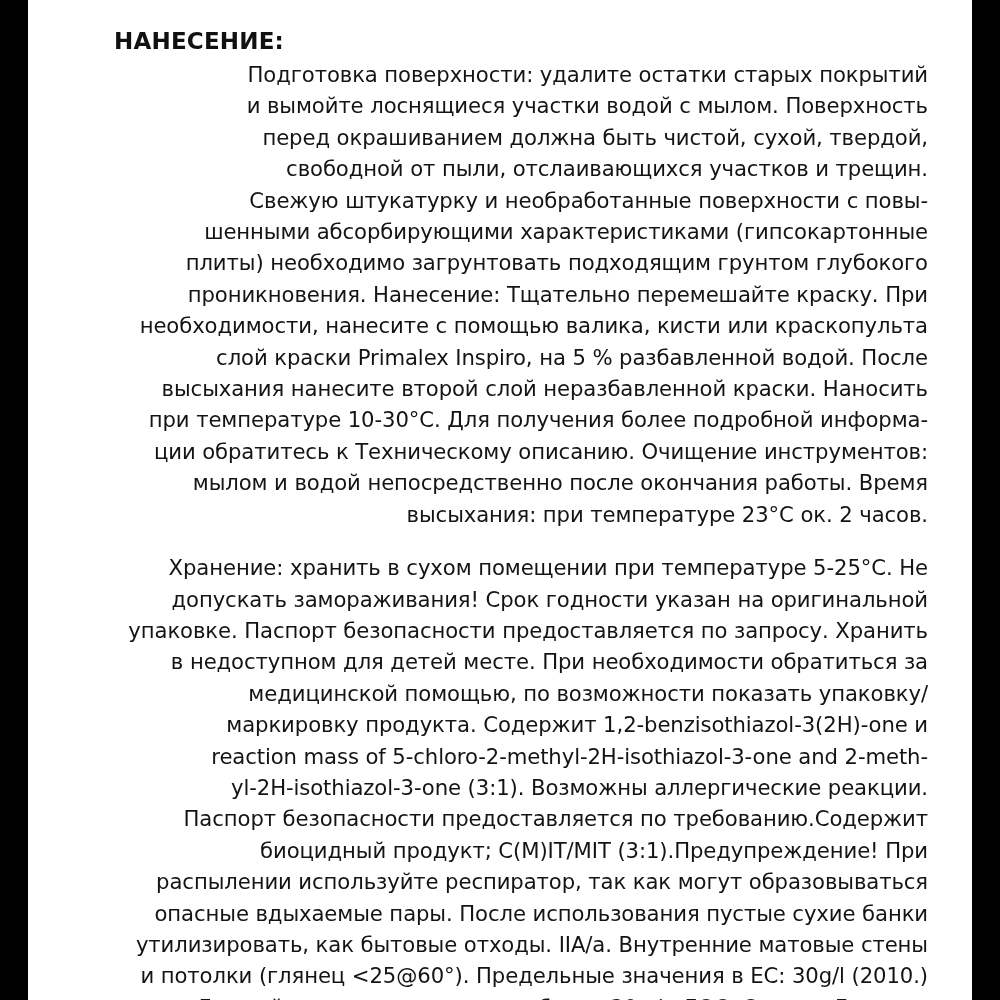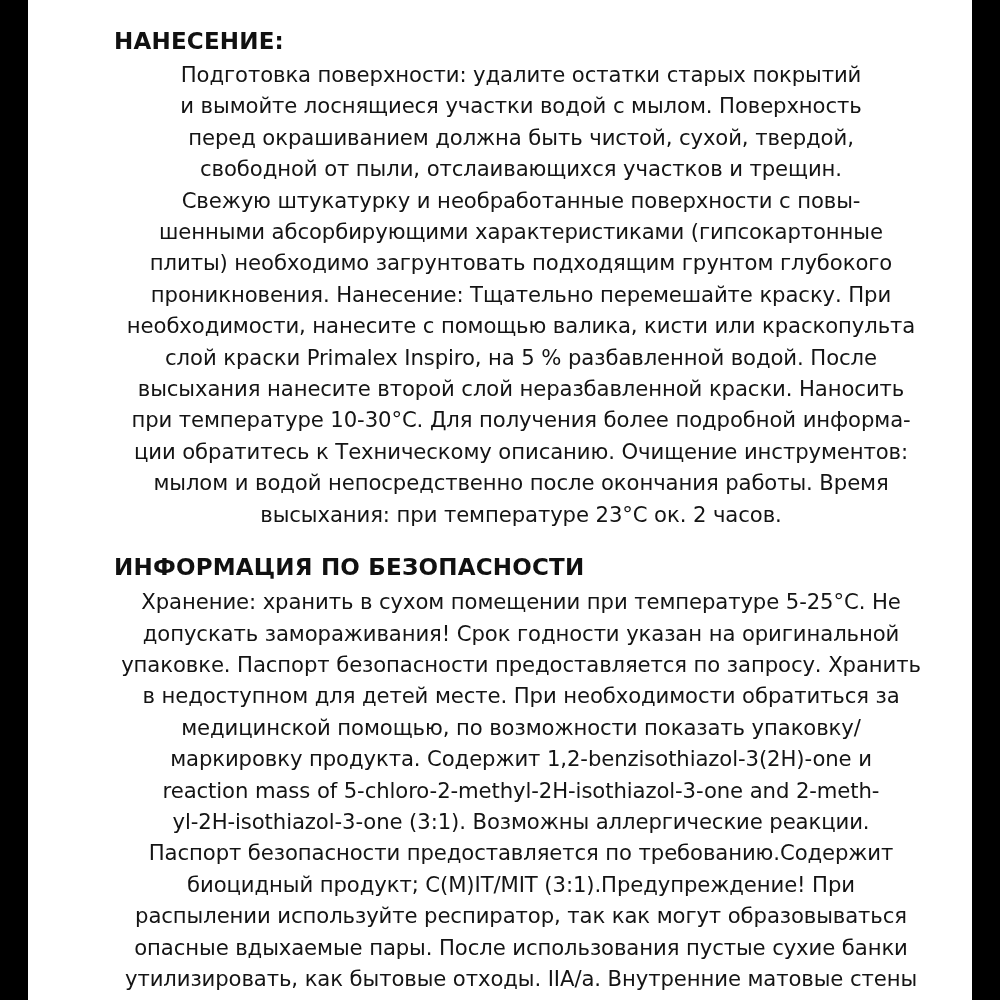--- a/index.html
+++ b/index.html
@@ -37,21 +37,21 @@
     color: #111111;
     letter-spacing: 0.2px;
     margin: 0 0 3px 0;
   }
   .body-text {
     font-family: "DejaVu Sans", sans-serif;
     font-size: 21.2px;
     line-height: 31.4px;
     color: #141414;
     margin: 0;
-    text-align: center;
+    text-align: right;
     letter-spacing: -0.1px;
     white-space: pre-wrap;
   }
   .block-application {
     margin-bottom: 22px;
   }
   .block-safety .section-heading {
     margin-bottom: 4px;
   }
 </style>
@@ -74,21 +74,20 @@
 необходимости, нанесите с помощью валика, кисти или краскопульта
 слой краски Primalex Inspiro, на 5 % разбавленной водой. После
 высыхания нанесите второй слой неразбавленной краски. Наносить
 при температуре 10-30°С. Для получения более подробной информа-
 ции обратитесь к Техническому описанию. Очищение инструментов:
 мылом и водой непосредственно после окончания работы. Время
 высыхания: при температуре 23°С ок. 2 часов.</p>
     </div>
 
     <div class="block-safety">
-      <h2 class="section-heading">ИНФОРМАЦИЯ ПО БЕЗОПАСНОСТИ</h2>
       <p class="body-text">Хранение: хранить в сухом помещении при температуре 5-25°С. Не
 допускать замораживания! Срок годности указан на оригинальной
 упаковке. Паспорт безопасности предоставляется по запросу. Хранить
 в недоступном для детей месте. При необходимости обратиться за
 медицинской помощью, по возможности показать упаковку/
 маркировку продукта. Содержит 1,2-benzisothiazol-3(2H)-one и
 reaction mass of 5-chloro-2-methyl-2H-isothiazol-3-one and 2-meth-
 yl-2H-isothiazol-3-one (3:1). Возможны аллергические реакции.
 Паспорт безопасности предоставляется по требованию.Содержит
 биоцидный продукт; C(M)IT/MIT (3:1).Предупреждение! При

